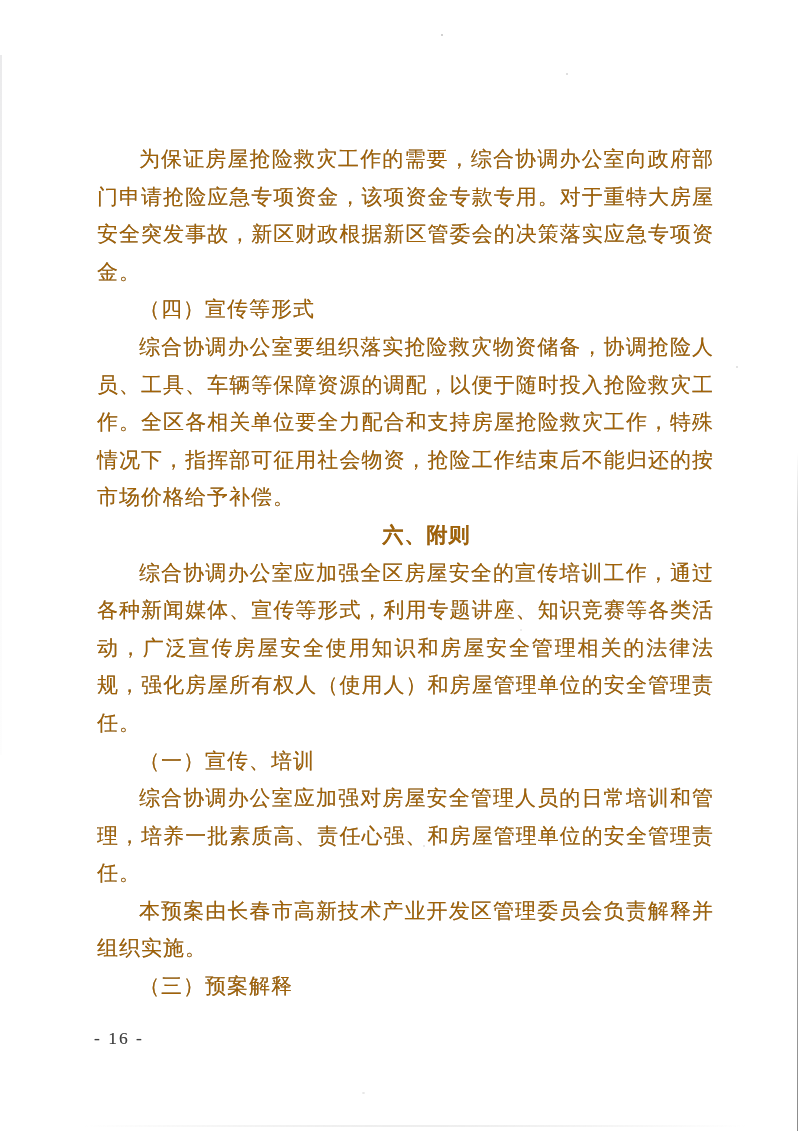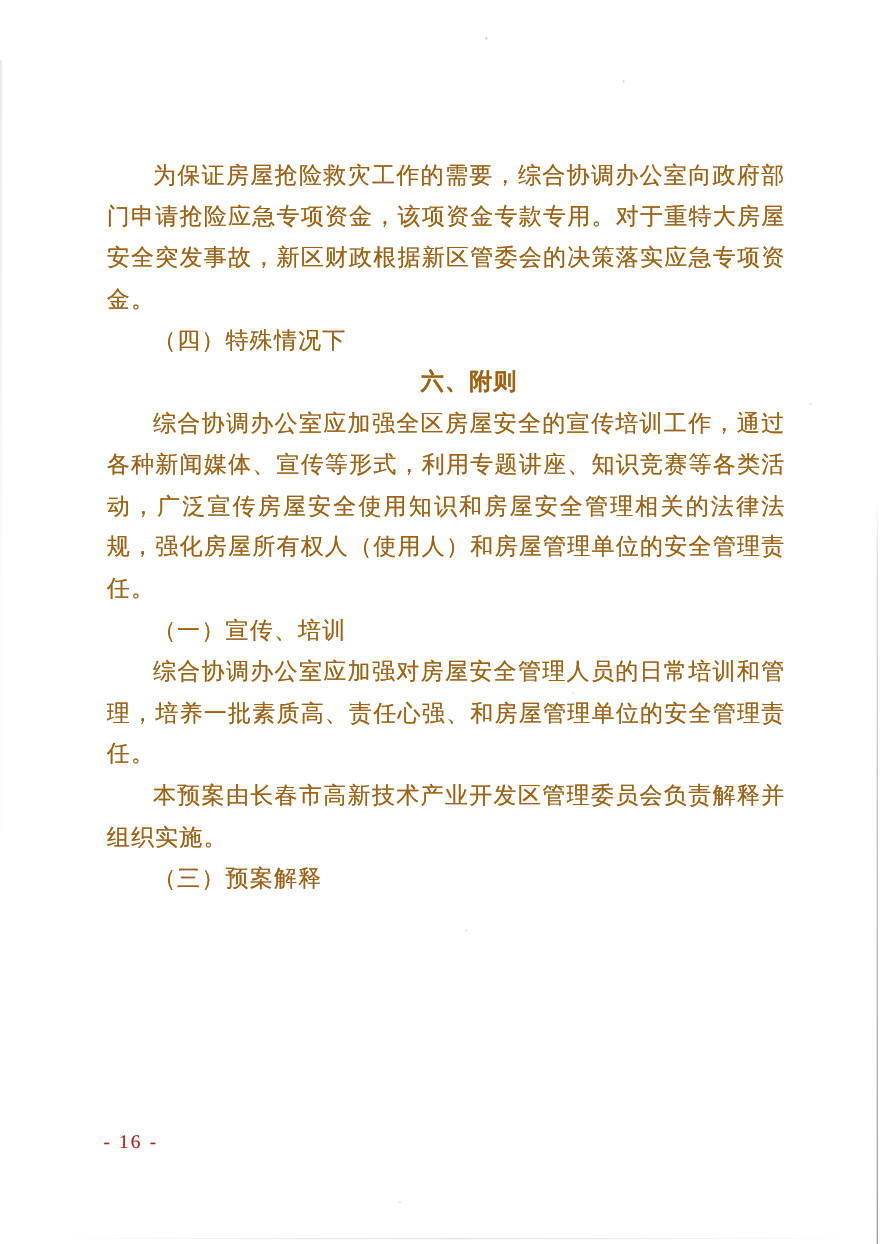--- a/index.html
+++ b/index.html
@@ -38,21 +38,21 @@
   }
   .para.subheading {
     text-align: left;
   }
   .page-number {
     position: absolute;
     left: 94px;
     top: 1028px;
     font-size: 17.5px;
     letter-spacing: 2px;
-    color: #b91c1c;
+    color: #404040;
     text-shadow: 0 0 0.5px rgba(80,80,80,0.5);
   }
   
   .edge-right {
     position: absolute;
     top: 452px;
     bottom: 0;
     right: 2px;
     width: 1px;
     background: linear-gradient(to bottom,
@@ -96,21 +96,22 @@
   .s6 { left: 520px; top: 629px; width: 2px; height: 2px; opacity: .4; }
 </style>
 </head>
 <body>
 
 <div class="sheet">
 
   <div class="content">
 
   <p class="para body">为保证房屋抢险救灾工作的需要，综合协调办公室向政府部门申请抢险应急专项资金，该项资金专款专用。对于重特大房屋安全突发事故，新区财政根据新区管委会的决策落实应急专项资金。</p>
-      <p class="para subheading">（四）特殊情况下</p>
+      <p class="para subheading">（四）宣传等形式</p>
+      <p class="para body">综合协调办公室要组织落实抢险救灾物资储备，协调抢险人员、工具、车辆等保障资源的调配，以便于随时投入抢险救灾工作。全区各相关单位要全力配合和支持房屋抢险救灾工作，特殊情况下，指挥部可征用社会物资，抢险工作结束后不能归还的按市场价格给予补偿。</p>
       <p class="para heading">六、附则</p>
       <p class="para body">综合协调办公室应加强全区房屋安全的宣传培训工作，通过各种新闻媒体、宣传等形式，利用专题讲座、知识竞赛等各类活动，广泛宣传房屋安全使用知识和房屋安全管理相关的法律法规，强化房屋所有权人（使用人）和房屋管理单位的安全管理责任。</p>
       <p class="para subheading">（一）宣传、培训</p>
       <p class="para body">综合协调办公室应加强对房屋安全管理人员的日常培训和管理，培养一批素质高、责任心强、和房屋管理单位的安全管理责任。</p>
       <p class="para body">本预案由长春市高新技术产业开发区管理委员会负责解释并组织实施。</p>
       <p class="para subheading">（三）预案解释</p>
     </div>
 
   <div class="page-number">- 16 -</div>
 

